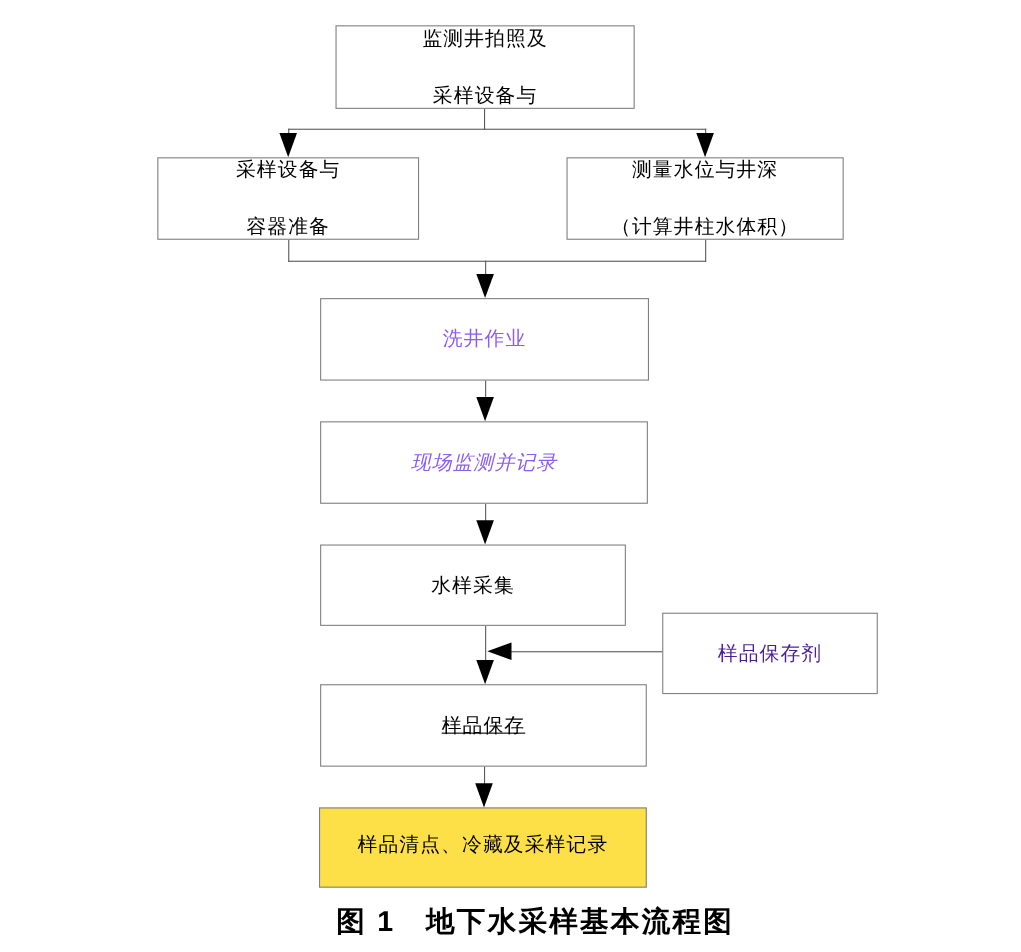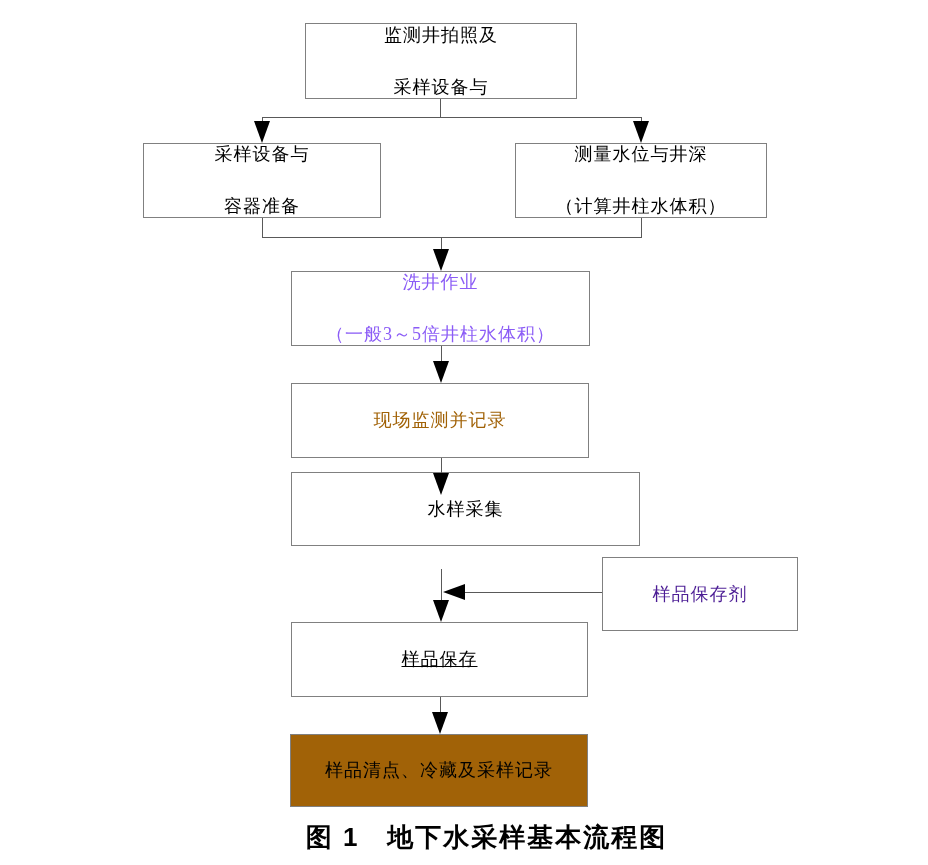--- a/index.html
+++ b/index.html
@@ -65,21 +65,21 @@
     font-size: 26px;
     color: #000000;
     letter-spacing: 2px;
   }
   
   #node-photo        { left: 305px; top: 23px;  width: 272px; height: 76px; }
   #node-prepare      { left: 143px; top: 143px; width: 238px; height: 75px; }
   #node-measure      { left: 515px; top: 143px; width: 252px; height: 75px; }
   #node-purge        { left: 291px; top: 271px; width: 299px; height: 75px; }
   #node-monitor      { left: 291px; top: 383px; width: 298px; height: 75px; }
-  #node-collect      { left: 291px; top: 472px; width: 349px; height: 74px; }
+  #node-collect      { left: 291px; top: 495px; width: 278px; height: 74px; }
   #node-preservative { left: 602px; top: 557px; width: 196px; height: 74px; }
   #node-preserve     { left: 291px; top: 622px; width: 297px; height: 75px; }
   #node-inventory    { left: 290px; top: 734px; width: 298px; height: 73px; }
 </style>
 </head>
 <body>
 
 <div class="canvas">
 
   <div class="node" id="node-photo" style="border-color: rgb(128, 128, 128); color: rgb(0, 0, 0); background: rgb(255, 255, 255);">
@@ -92,40 +92,39 @@
     <span>容器准备</span>
   </div>
 
   <div class="node" id="node-measure" style="border-color: rgb(128, 128, 128); color: rgb(0, 0, 0); background: rgb(255, 255, 255);">
     <span>测量水位与井深</span>
     <span>（计算井柱水体积）</span>
   </div>
 
   <div class="node" id="node-purge" style="border-color: rgb(128, 128, 128); color: #8b5cf6; background: rgb(255, 255, 255);">
     <span>洗井作业</span>
-    <span>（一般3～5倍井柱水体积）</span>
   </div>
 
-  <div class="node" id="node-monitor" style="border-color: rgb(128, 128, 128); color: #a16207; background: rgb(255, 255, 255);">
+  <div class="node" id="node-monitor" style="border-color: rgb(128, 128, 128); color: #8b5cf6; background: rgb(255, 255, 255); font-style: italic;">
     <span>现场监测并记录</span>
   </div>
 
   <div class="node" id="node-collect" style="border-color: rgb(128, 128, 128); color: rgb(0, 0, 0); background: rgb(255, 255, 255);">
     <span>水样采集</span>
   </div>
 
   <div class="node" id="node-preservative" style="border-color: rgb(128, 128, 128); color: #4c1d95; background: rgb(255, 255, 255); text-align: right;">
     <span>样品保存剂</span>
   </div>
 
   <div class="node" id="node-preserve" style="border-color: rgb(128, 128, 128); color: rgb(0, 0, 0); background: rgb(255, 255, 255); text-decoration: underline;">
     <span>样品保存</span>
   </div>
 
-  <div class="node" id="node-inventory" style="border-color: rgb(128, 128, 128); color: rgb(0, 0, 0); background: #a16207;">
+  <div class="node" id="node-inventory" style="border-color: rgb(128, 128, 128); color: rgb(0, 0, 0); background: #fde047; font-family: Liberation Mono, monospace;">
     <span>样品清点、冷藏及采样记录</span>
   </div>
 
   <div class="vline" style="left: 440px; top: 99px; height: 19px; background: rgb(89, 89, 89);"></div>
   <div class="hline" style="left: 262px; top: 117px; width: 380px; background: rgb(89, 89, 89);"></div>
   <div class="vline" style="left: 262px; top: 117px; height: 7px; background: rgb(89, 89, 89);"></div>
   <div class="vline" style="left: 641px; top: 117px; height: 7px; background: rgb(89, 89, 89);"></div>
   <div class="arrow-down" style="left: 254px; top: 121px; border-top-color: rgb(0, 0, 0);"></div>
   <div class="arrow-down" style="left: 633px; top: 121px; border-top-color: rgb(0, 0, 0);"></div>
 

